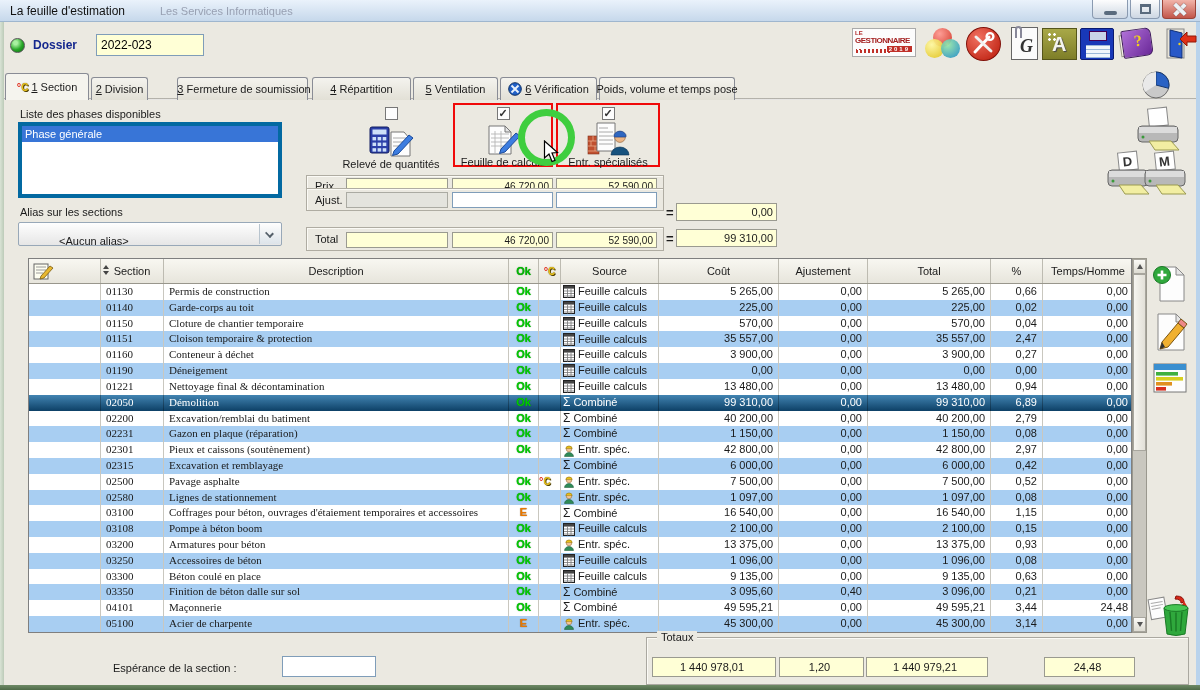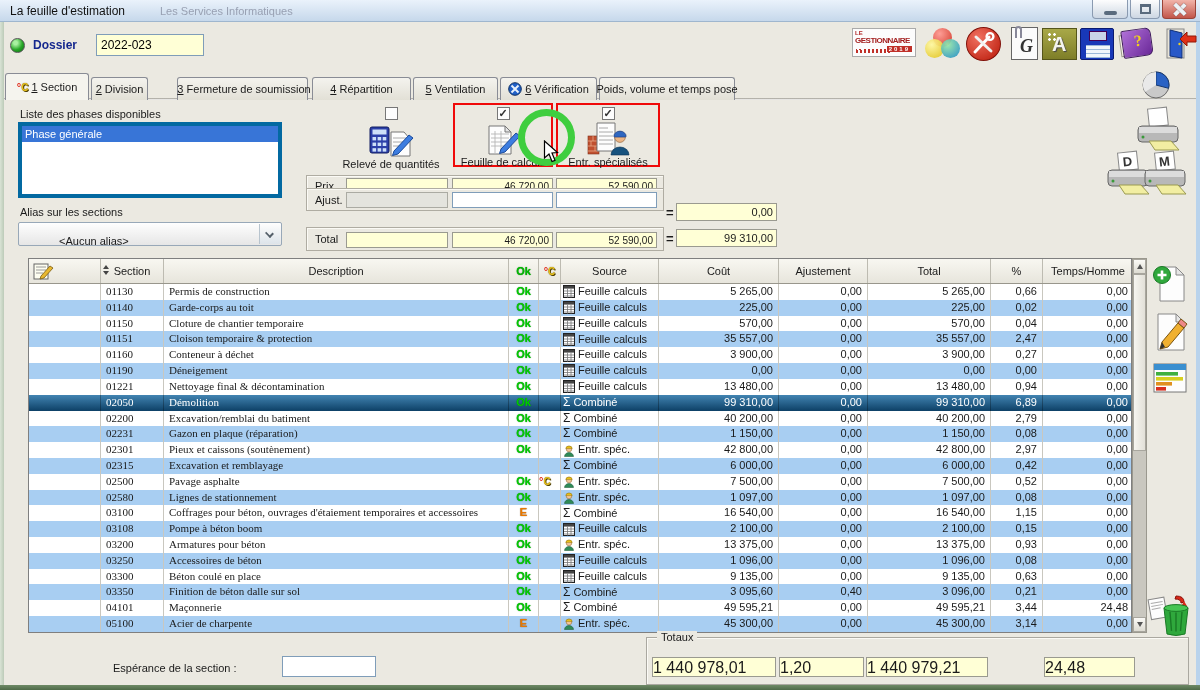--- a/index.html
+++ b/index.html
@@ -139,21 +139,21 @@
   .tri-u { width:0; height:0; border-left:3.5px solid transparent; border-right:3.5px solid transparent; border-bottom:5px solid #555; }
   .tri-d { width:0; height:0; border-left:3.5px solid transparent; border-right:3.5px solid transparent; border-top:5px solid #555; }
   .sthumb { position:absolute; left:0; top:15px; width:13px; height:177px; background:linear-gradient(90deg,#F6F5F0,#E2E0D8);
             border:1px solid #A8A69E; }
 
   
   .esp-label { left:113px; top:662px; }
   .esp-input { left:282px; top:656px; width:94px; height:21px; background:#FFF; border:1px solid #7F9DB9; }
   .totbox { left:646px; top:637px; width:543px; height:48px; border:1px solid #AAA8A0; box-shadow:inset 1px 1px 0 #FBFAF5; }
   .totlabel { position:absolute; left:10px; top:-7px; background:#EBE9E1; padding:0 4px; }
-  .totf { height:20px; line-height:19px; text-align:left; padding-right:4px; background:#FFFFD6; border:1px solid #9A9A90; font-size:16px; }
+  .totf { height:20px; line-height:19px; text-align:center; padding-right:4px; background:#FFFFD6; border:1px solid #9A9A90; font-size:11px; }
 
   
   .green-circle { left:518px; top:109px; width:57px; height:57px; border:7px solid #3FCE3F; border-radius:50%; z-index:10; }
   .cursor { left:543px; top:140px; z-index:11; }
 
   .svgicon { display:block; }
 </style>
 </head>
 <body>
 

